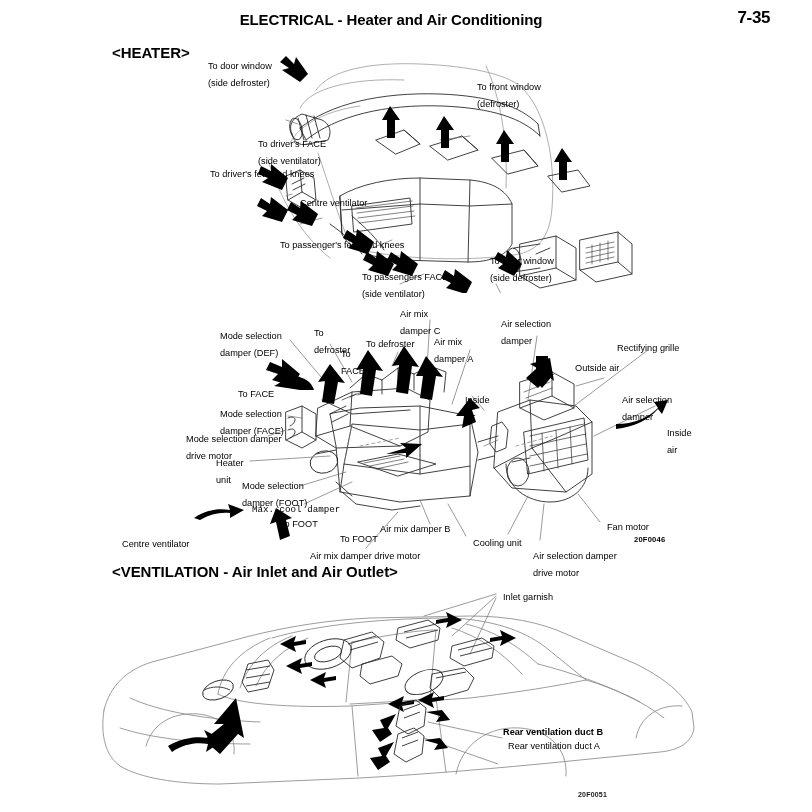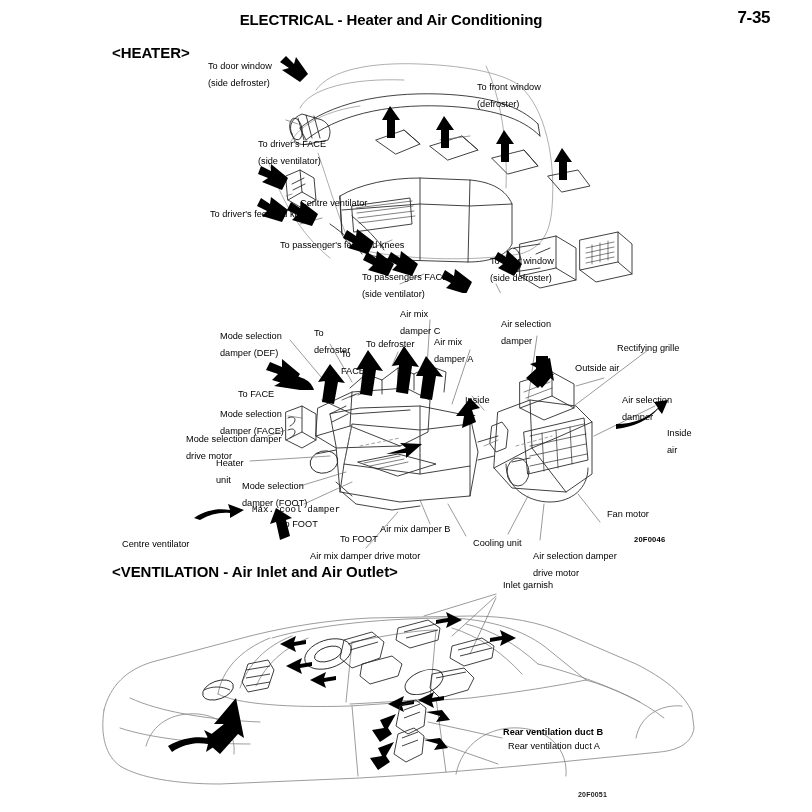--- a/index.html
+++ b/index.html
@@ -191,21 +191,21 @@
     </g>
   </svg>
 </div>
 
 <div class="label" style="left:208px; top:58px;">To door window
 (side defroster)</div>
 <div class="label" style="left:477px; top:79px;">To front window
 (defroster)</div>
 <div class="label" style="left:210px; top:136px;margin-left:48px;">To driver's FACE
 (side ventilator)</div>
-<div class="label" style="left:210px; top:166px;margin-top:40px;">To driver's feet and knees</div>
+<div class="label" style="left:210px; top:166px;">To driver's feet and knees</div>
 <div class="label" style="left:300px; top:195px;">Centre ventilator</div>
 <div class="label" style="left:280px; top:237px;">To passenger's feet and knees</div>
 <div class="label" style="left:362px; top:269px;">To passengers FACE
 (side ventilator)</div>
 <div class="label" style="left:490px; top:253px;">To door window
 (side defroster)</div>
 
 <div class="figure" id="figure-unit">
   <svg width="812" height="260" viewBox="0 0 812 260">
     <g fill="none" stroke="#2b2b2b" stroke-width="0.9" stroke-linejoin="round" stroke-linecap="round">
@@ -365,21 +365,21 @@
 drive motor</div>
 <div class="label" style="left:216px; top:455px;">Heater
 unit</div>
 <div class="label" style="left:242px; top:478px;">Mode selection
 damper (FOOT)</div>
 <div class="label" style="left:252px; top:501px;font-family:Liberation Mono, monospace;">Max. cool damper</div>
 <div class="label" style="left:280px; top:516px;">To FOOT</div>
 <div class="label" style="left:340px; top:531px;">To FOOT</div>
 <div class="label" style="left:380px; top:521px;">Air mix damper B</div>
 <div class="label" style="left:473px; top:535px;">Cooling unit</div>
-<div class="label" style="left:607px; top:506px;">Fan motor</div>
+<div class="label" style="left:607px; top:519px;">Fan motor</div>
 <div class="label" style="left:310px; top:548px;">Air mix damper drive motor</div>
 <div class="label" style="left:533px; top:548px;">Air selection damper
 drive motor</div>
 <div class="label" style="left:122px; top:536px;">Centre ventilator</div>
 <div class="figcode" style="left:634px; top:535px;">20F0046</div>
 
 <div class="section-heading" id="heading-ventilation">&lt;VENTILATION - Air Inlet and Air Outlet&gt;</div>
 
 <div class="figure" id="figure-ventilation">
   <svg width="812" height="232" viewBox="0 0 812 232">
@@ -481,16 +481,16 @@
       <g fill="#000000">
         <path d="M396,136 L380,142 L384,150 L372,152 L380,164 L392,156 L388,150Z"></path>
         <path d="M394,164 L378,170 L382,178 L370,180 L378,192 L390,184 L386,178Z"></path>
         <path d="M426,134 L440,138 L436,144 L450,142 L442,132Z"></path>
         <path d="M424,162 L438,166 L434,172 L448,170 L440,160Z"></path>
       </g>
     </g>
   </svg>
 </div>
 
-<div class="label" style="left:503px; top:577px;">Inlet garnish</div>
+<div class="label" style="left:503px; top:589px;">Inlet garnish</div>
 <div class="label" style="left:508px; top:738px;">Rear ventilation duct A</div>
 <div class="label" style="left:503px; top:724px;font-weight:bold;">Rear ventilation duct B</div>
 <div class="figcode light" style="left:578px; top:791px;">20F0051</div>
 
 </body></html>

